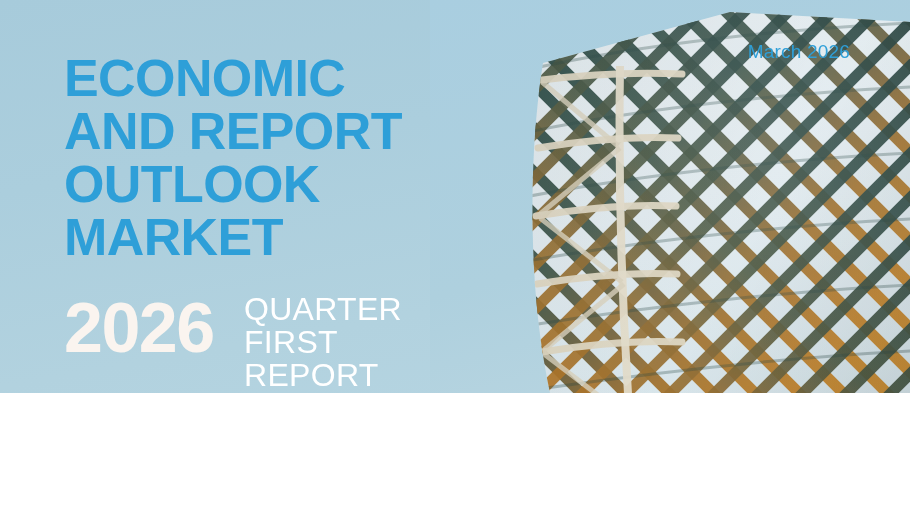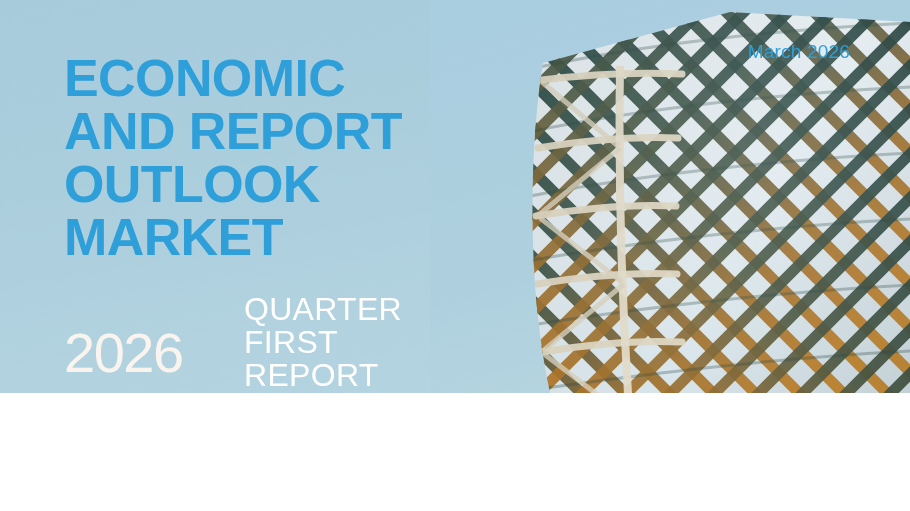--- a/index.html
+++ b/index.html
@@ -66,26 +66,25 @@
     flex-direction: row;
     align-items: flex-start;
   }
 
   #years {
     width: 180px;
     flex: 0 0 180px;
   }
   #years .year {
     display: block;
-    font-size: 56px;
-    font-weight: 400;
+    font-size: 70px;
+    font-weight: 700;
     line-height: 95px;
     letter-spacing: -1.5px;
     color: #faf4ef;
-    margin-top: 24px;
   }
 
   #report-col {
     flex: 1 1 auto;
     padding-top: 12px;
   }
   #report-col .rep-line {
     display: block;
     font-size: 32px;
     font-weight: 300;

